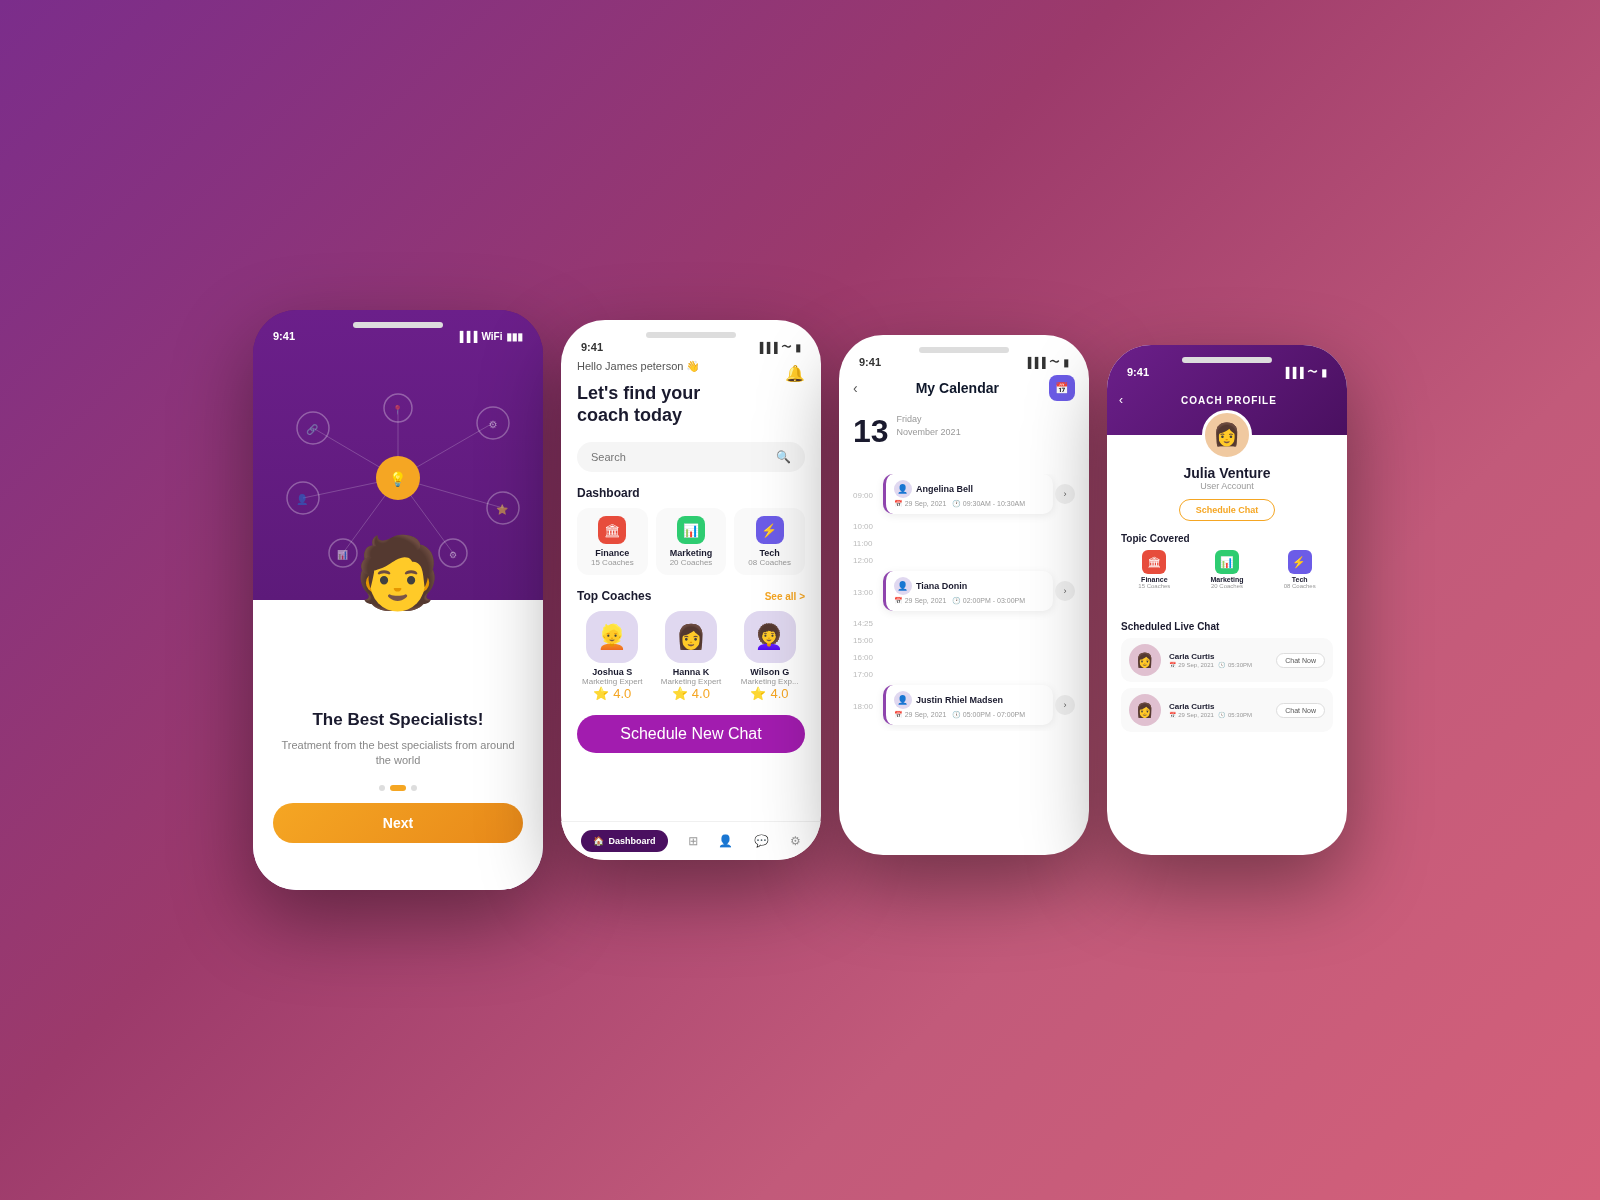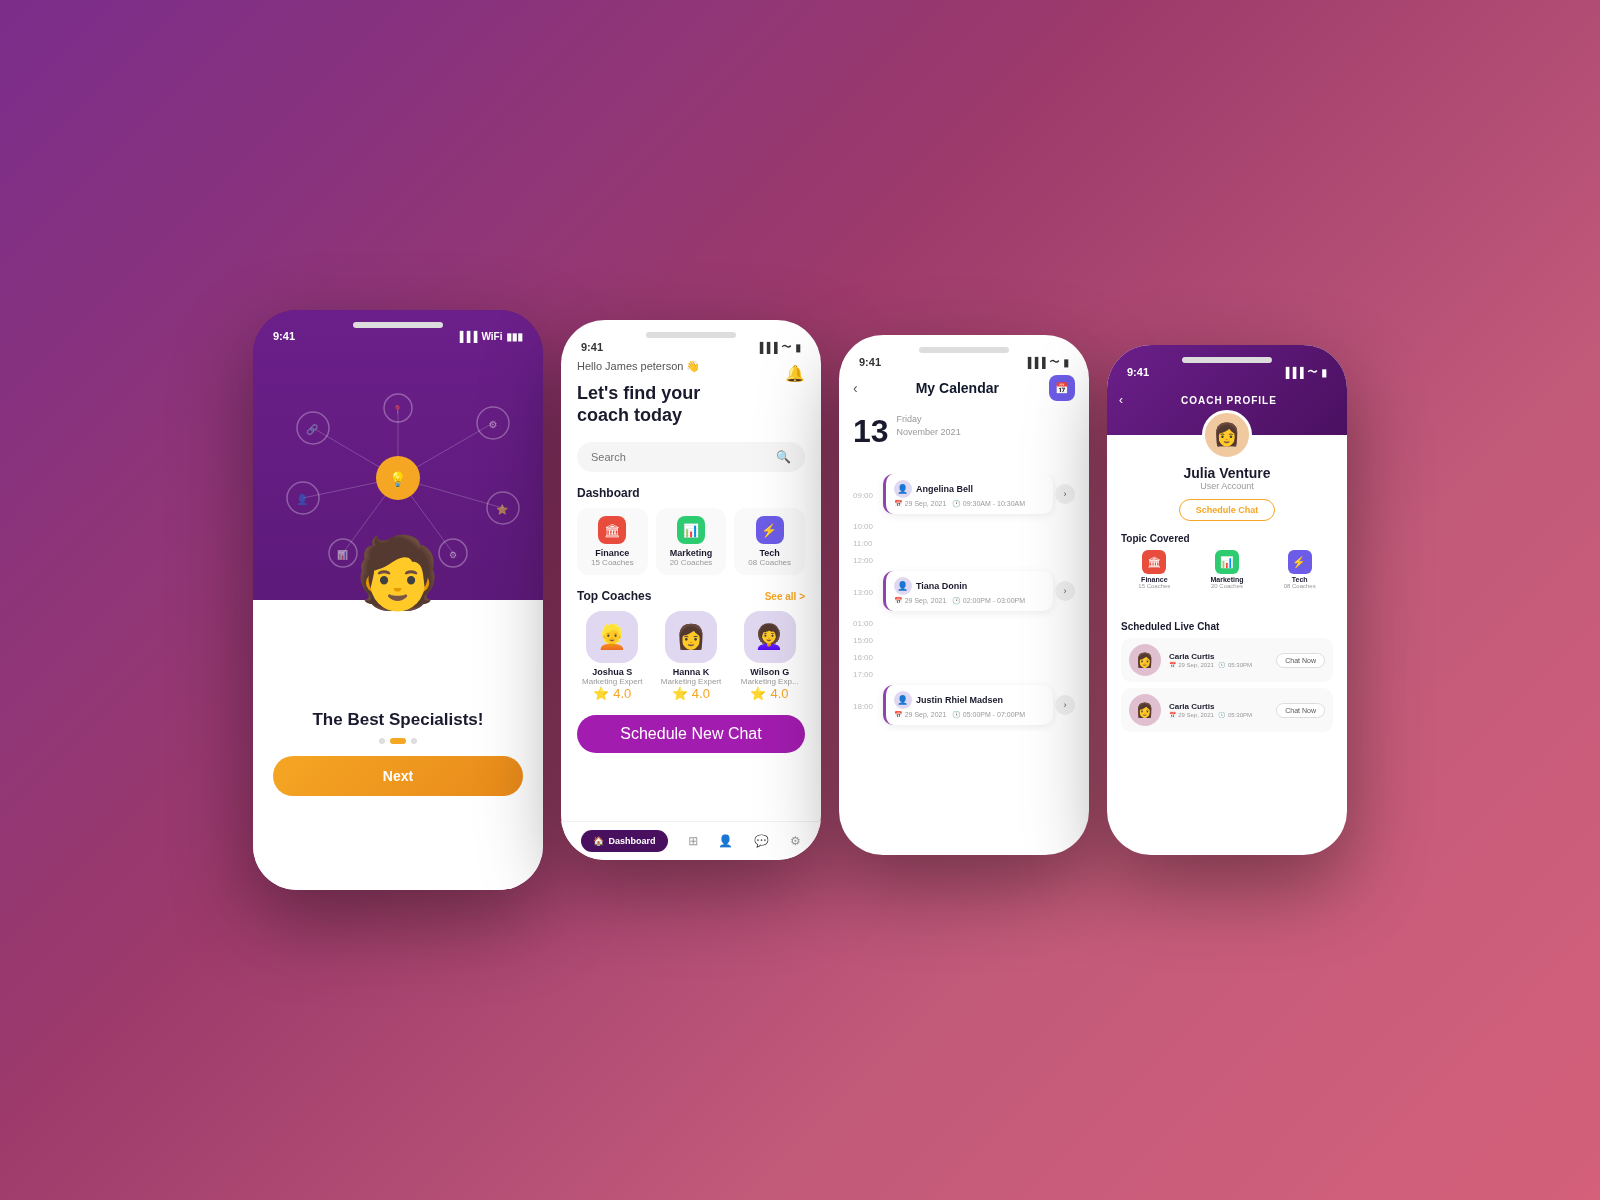--- a/index.html
+++ b/index.html
@@ -669,20 +669,21 @@
 
             <circle cx="145" cy="40" r="14" fill="none" stroke="rgba(255,255,255,0.3)" stroke-width="1.5"></circle>
             <text x="145" y="45" text-anchor="middle" font-size="9" fill="rgba(255,255,255,0.5)">📍</text>
           </svg>
 
           <div style="position:absolute; bottom:0; left:50%; transform:translateX(-50%); font-size:70px; line-height:1;">🧑</div>
         </div>
 
         <div class="phone-1-bottom">
           <div class="phone-1-title">The Best Specialists!</div>
+          <div class="phone-1-subtitle">Treatment from the best specialists from around the world</div>
           <div class="dots-row">
             <div class="dot"></div>
             <div class="dot active"></div>
             <div class="dot"></div>
           </div>
           <button class="next-btn">Next</button>
         </div>
       </div>
     </div>
   </div>
@@ -837,21 +838,21 @@
               <div class="event-name">
                 <div class="event-avatar">👤</div>
                 Tiana Donin
               </div>
               <div class="event-meta">📅 29 Sep, 2021 &nbsp; 🕑 02:00PM - 03:00PM</div>
             </div>
             <div class="arrow-btn">›</div>
           </div>
 
           <div class="time-slot">
-            <span class="time-label">01:00</span>
+            <span class="time-label">14:25</span>
             <div style="flex:1;height:8px;"></div>
           </div>
           <div class="time-slot">
             <span class="time-label">15:00</span>
             <div style="flex:1;height:8px;"></div>
           </div>
           <div class="time-slot">
             <span class="time-label">16:00</span>
             <div style="flex:1;height:8px;"></div>
           </div>

